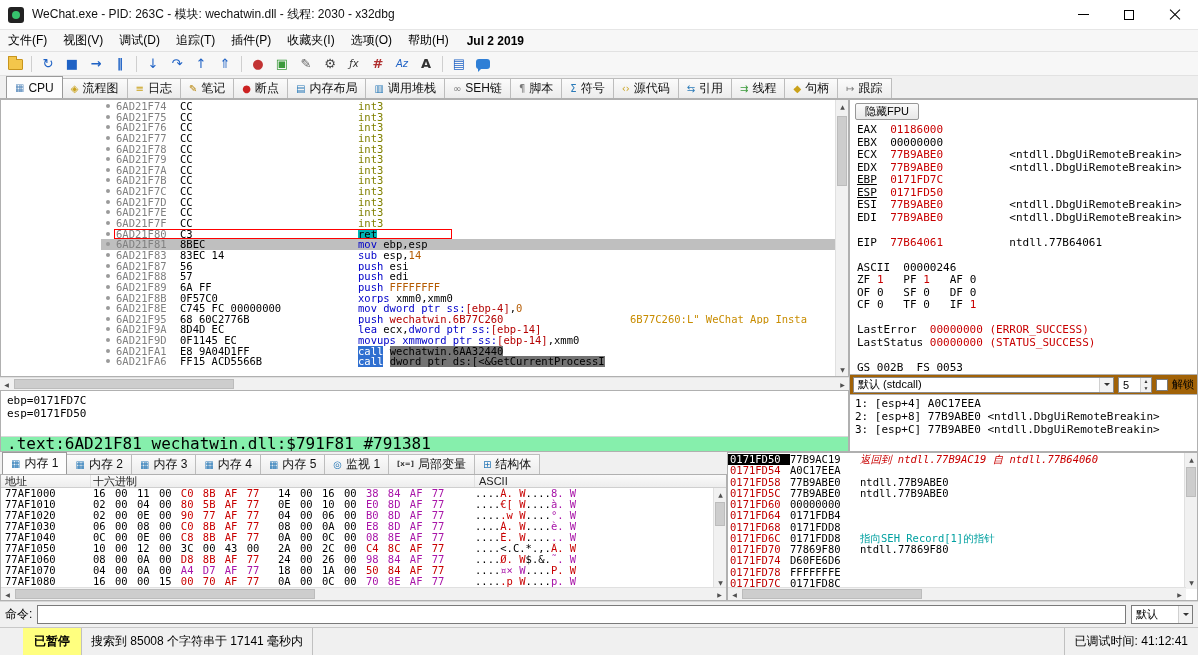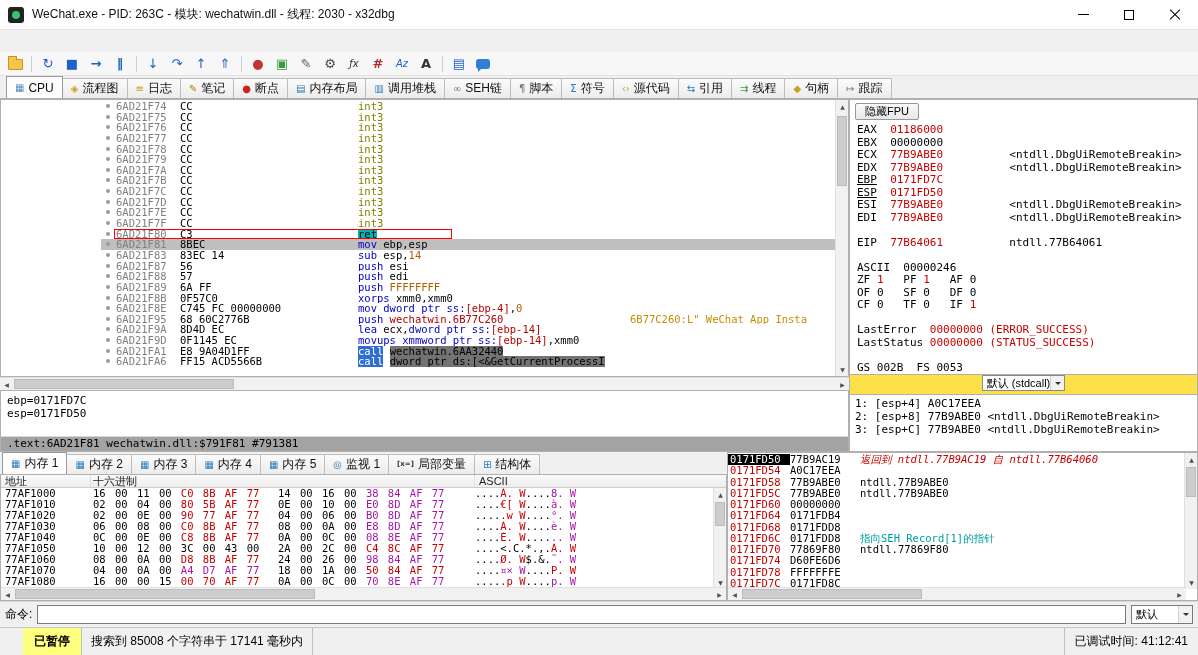--- a/index.html
+++ b/index.html
@@ -78,30 +78,30 @@
   .sb.h{height:13px;border-top:1px solid #e0e0e0;display:flex;align-items:center;}
   .sb .btn{width:13px;height:13px;flex:none;display:flex;align-items:center;justify-content:center;font-size:6px;color:#505050;font-family:"DejaVu Sans",sans-serif;}
   .sb .thumb{position:absolute;background:#cdcdcd;border:1px solid #bcbcbc;}
   .sb.v .btn.down{position:absolute;bottom:0;left:0;}
   .sb.h .btn.right{position:absolute;right:0;top:0;}
 
   
   #infopane{top:390px;left:0;width:849px;height:62px;}
   #info-lines{padding:3px 0 0 6px;}
   .info-line{font-size:11px;height:13px;line-height:13px;}
-  #module-line{position:absolute;bottom:0;left:0;right:0;height:15px;line-height:14px;padding-left:6px;font-size:11px;border-top:1px solid #d8d8d8;background:#a3a3a3;}
+  #module-line{position:absolute;bottom:0;left:0;right:0;height:15px;line-height:14px;padding-left:6px;font-size:16px;border-top:1px solid #d8d8d8;background:#86efac;}
 
   
   #regs{top:99px;left:849px;width:349px;height:276px;}
   #fpu-btn{position:absolute;top:3px;left:5px;height:17px;padding:0 9px;border:1px solid #979797;background:linear-gradient(#fafafa,#e8e8e8);font-size:11px;display:flex;align-items:center;border-radius:2px;}
   #reg-lines{position:absolute;top:24px;left:7px;right:2px;bottom:0;}
   .reg-line{height:12.5px;line-height:12.5px;font-size:11px;white-space:pre;overflow:hidden;}
 
   
-  #argsbar{position:absolute;top:375px;left:849px;width:349px;height:20px;background:#fde047;display:flex;align-items:center;padding:0 3px;gap:4px;border:1px solid #b0b0b0;border-top:none;flex-direction:column;}
+  #argsbar{position:absolute;top:375px;left:849px;width:349px;height:20px;background:#a16207;display:flex;align-items:center;padding:0 3px;gap:4px;border:1px solid #b0b0b0;border-top:none;}
   #cc-combo{flex:1;height:16px;background:#fff;border:1px solid #8a8a8a;display:flex;align-items:center;font-size:11px;padding-left:4px;position:relative;}
   .combo-arrow{margin-left:auto;width:14px;height:100%;display:flex;align-items:center;justify-content:center;border-left:1px solid #d0d0d0;background:#f2f2f2;}
   .combo-arrow::after{content:"";border:3px solid transparent;border-top-color:#333;margin-top:3px;}
   #arg-spin{width:34px;height:16px;background:#fff;border:1px solid #8a8a8a;display:flex;align-items:center;font-size:11px;padding-left:4px;position:relative;}
   .spin-btns{position:absolute;right:0;top:0;bottom:0;width:11px;display:flex;flex-direction:column;border-left:1px solid #d0d0d0;}
   .spin-btns span{flex:1;font-size:5px;display:flex;align-items:center;justify-content:center;color:#333;background:#f2f2f2;}
   #unlock-box{width:12px;height:12px;background:#fff;border:1px solid #7a7a7a;}
   #unlock-label{font-size:11px;}
   #argsrows{position:absolute;top:395px;left:849px;width:349px;height:57px;background:#fff;border:1px solid #b0b0b0;border-top:none;padding:2px 0 0 5px;overflow:hidden;}
   .arg-line{font-size:11px;height:13px;line-height:13px;white-space:pre;}
@@ -159,20 +159,33 @@
         </div>
       <div class="wbtn">
           <div class="max-glyph"></div>
         </div>
       <div class="wbtn">
           <div class="close-glyph"></div>
         </div>
     </div>
   </div>
 
+  <div id="menubar">
+    <div id="menu-items">
+        <div class="menu-item">文件(F)</div>
+        <div class="menu-item">视图(V)</div>
+        <div class="menu-item">调试(D)</div>
+        <div class="menu-item">追踪(T)</div>
+        <div class="menu-item">插件(P)</div>
+        <div class="menu-item">收藏夹(I)</div>
+        <div class="menu-item">选项(O)</div>
+        <div class="menu-item">帮助(H)</div>
+      </div>
+    <span class="build-date">Jul 2 2019</span>
+  </div>
 
   <div id="toolbar">
       <div class="tb-btn">
         <div class="icon-folder"></div>
       </div>
       <div class="tb-sep"></div>
       <div class="tb-btn">
         <span class="tb-glyph" style="color: rgb(31, 98, 197);">↻</span>
       </div>
       <div class="tb-btn">

